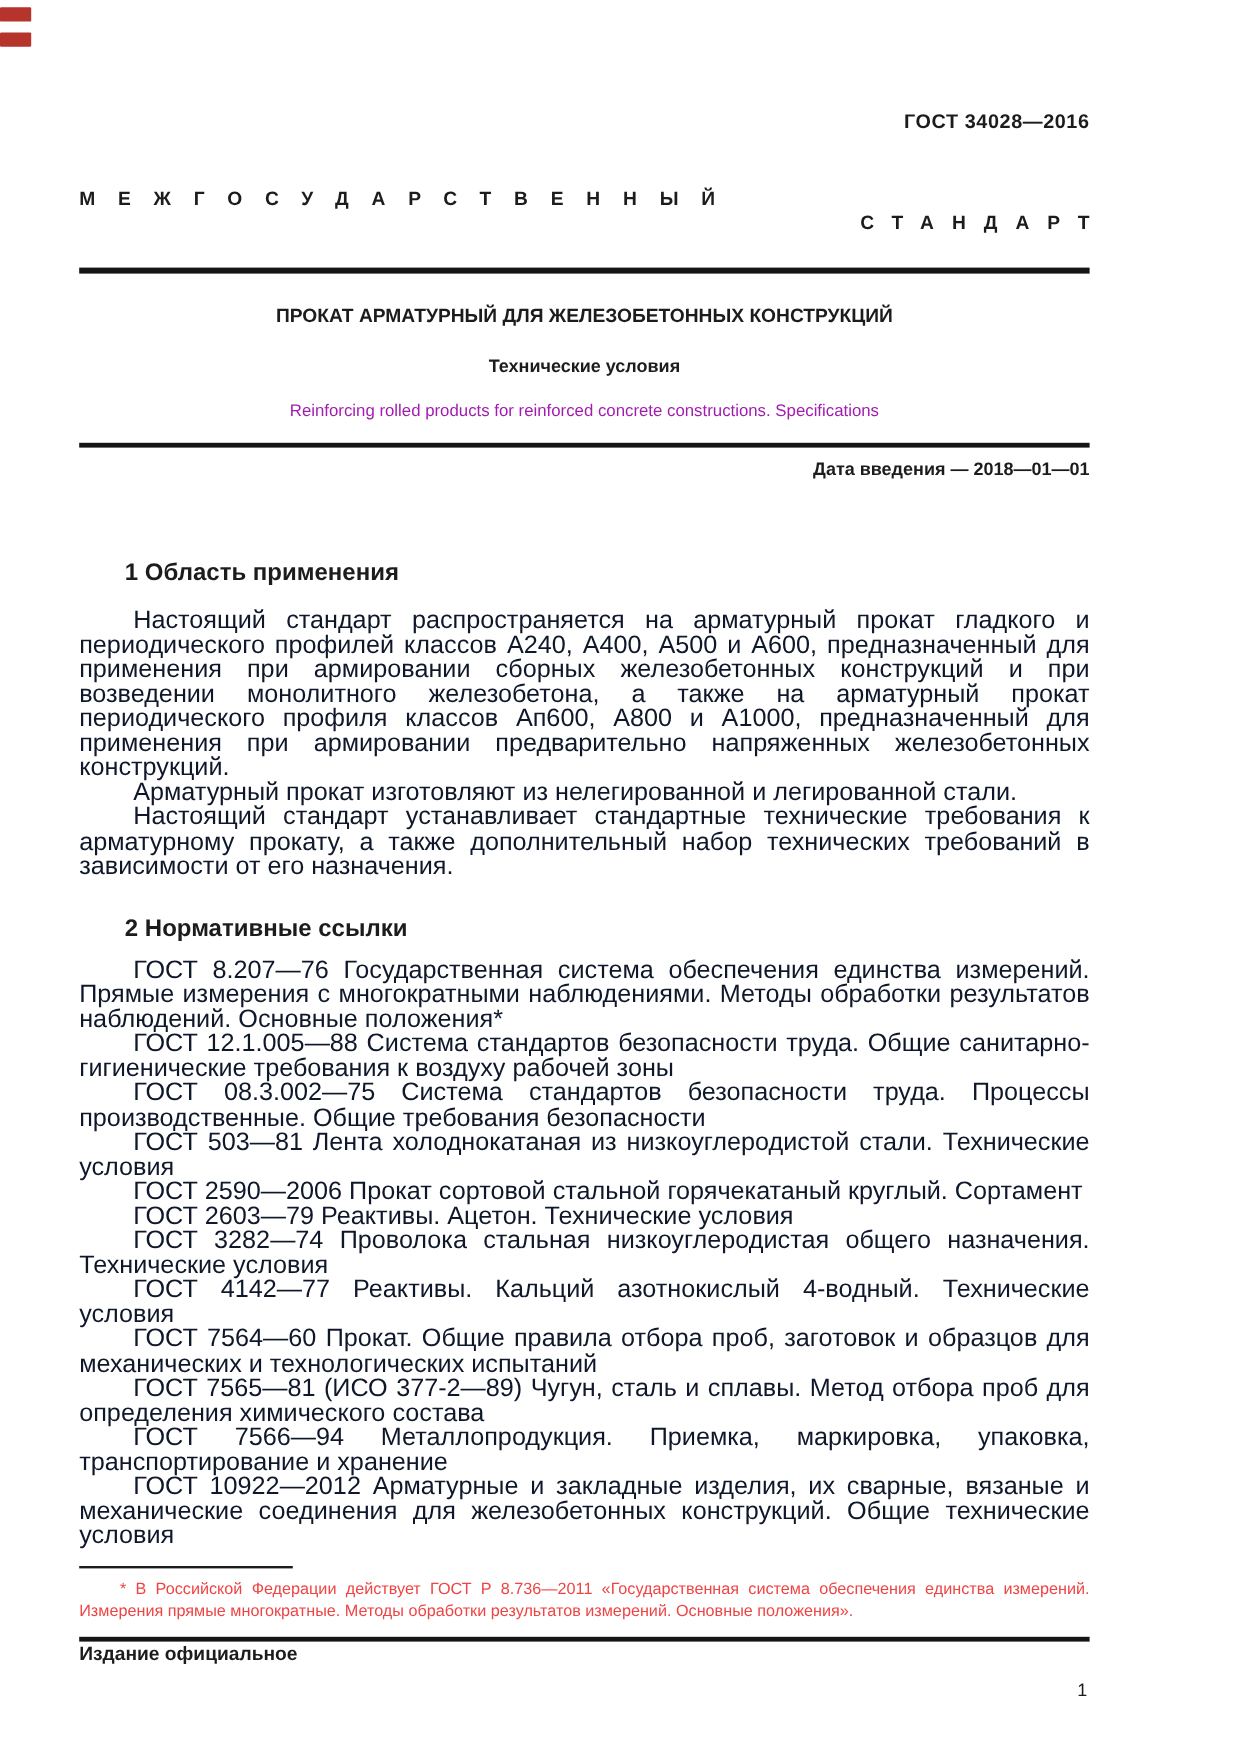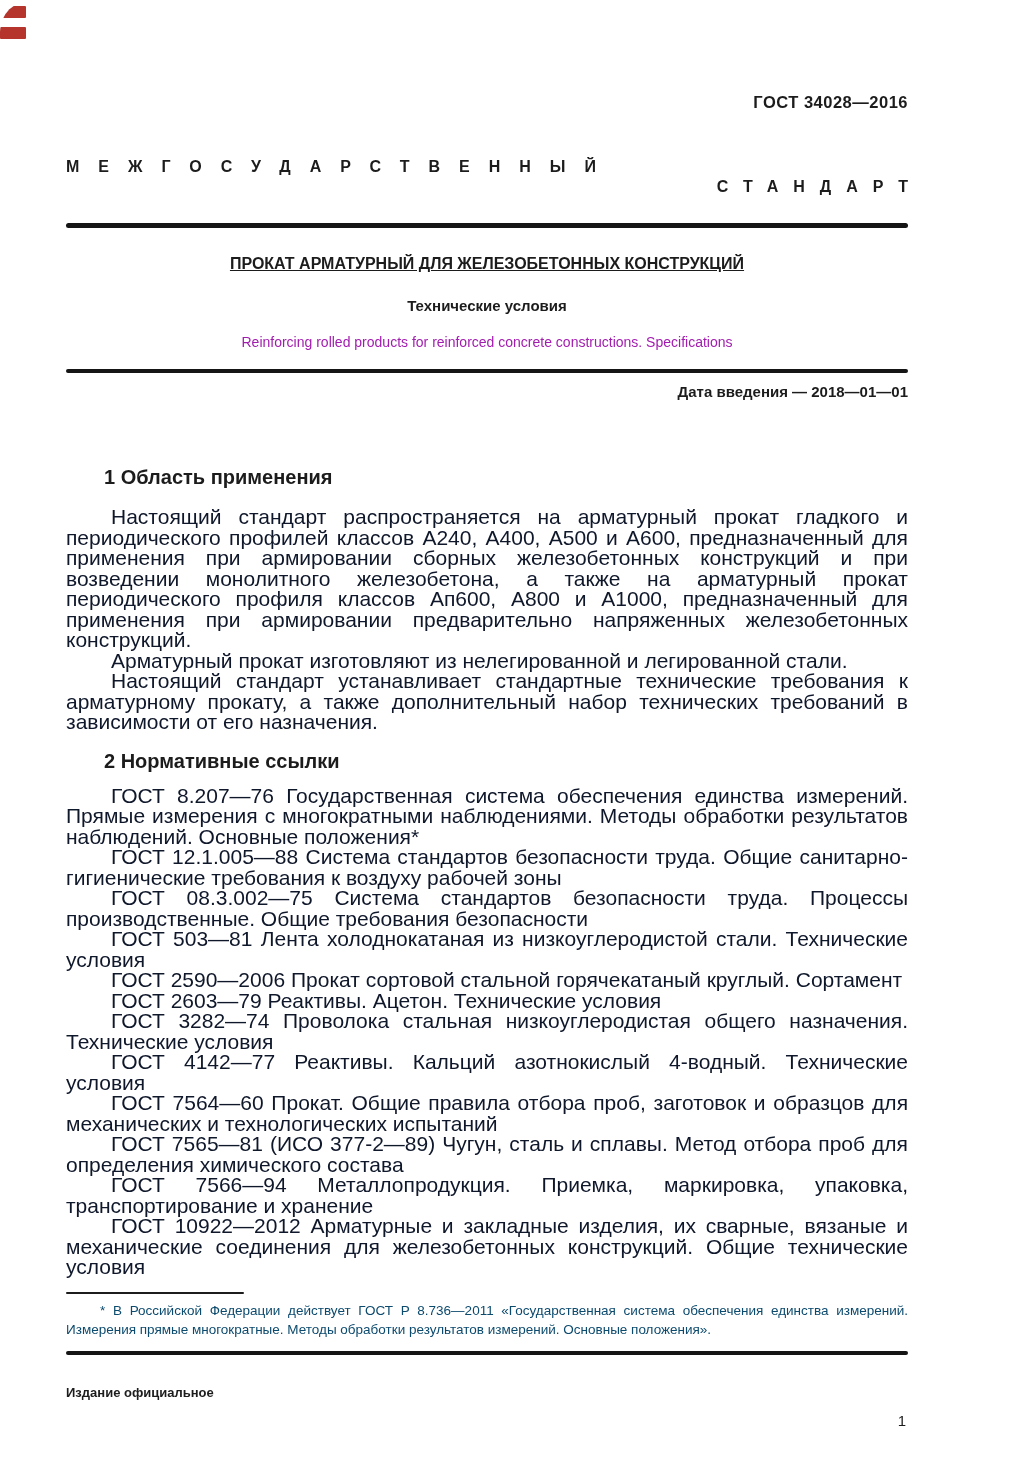--- a/index.html
+++ b/index.html
@@ -1,15 +1,15 @@
 <!DOCTYPE html>
 <html><head>
 <meta charset="utf-8">
 <style>
-  * { margin: 0; padding: 0; box-sizing: border-box; border-radius: 32px; }
+  * { margin: 0; padding: 0; box-sizing: border-box; }
   html, body { background: #ffffff; }
   body {
     width: 1033px;
     height: 1461px;
     position: relative;
     font-family: "Liberation Sans", sans-serif;
     color: #1c1c1c;
     overflow: hidden;
   }
   .page { position: absolute; inset: 0; background: #ffffff; }
@@ -55,21 +55,20 @@
   .rule-thick { height: 5px; background: #151515; }
   .rule-1 { margin-top: 27px; }
   .rule-2 { margin-top: 19px; height: 4px; }
   .rule-3 { margin-top: 12px; height: 4px; }
 
   .doc-title {
     margin-top: 27px;
     text-align: center;
     font-weight: bold;
     font-size: 16px;
-    text-decoration: underline;
   }
   .doc-subtitle {
     margin-top: 24px;
     text-align: center;
     font-weight: bold;
     font-size: 15px;
   }
   .doc-title-en {
     margin-top: 20px;
     text-align: center;
@@ -82,21 +81,21 @@
     font-weight: bold;
     font-size: 15px;
   }
 
   .section-heading {
     font-weight: bold;
     font-size: 20px;
     padding-left: 38px;
   }
   .heading-1 { margin-top: 66px; }
-  .heading-2 { margin-top: 17px; }
+  .heading-2 { margin-top: 30px; }
 
   .section-body { margin-top: 18px; }
   .section-body-2 { margin-top: 13px; }
   .section-body p {
     font-size: 21px;
     line-height: 20.5px;
     text-align: justify;
     text-indent: 45px;
     color: #0f172a;
   }
@@ -106,27 +105,27 @@
     width: 178px;
     height: 2px;
     background: #1c1c1c;
   }
   .footnote {
     margin-top: 7px;
     font-size: 13.5px;
     line-height: 19px;
     text-align: justify;
     text-indent: 34px;
-    color: #0c4a6e;
+    color: #ef4444;
   }
 
   .edition-note {
-    margin-top: 30px;
+    margin-top: 2px;
     font-weight: bold;
-    font-size: 13px;
+    font-size: 16px;
   }
   .page-number {
     margin-top: 12px;
     text-align: right;
     font-size: 15px;
     padding-right: 2px;
   }
 </style>
 </head>
 <body>

